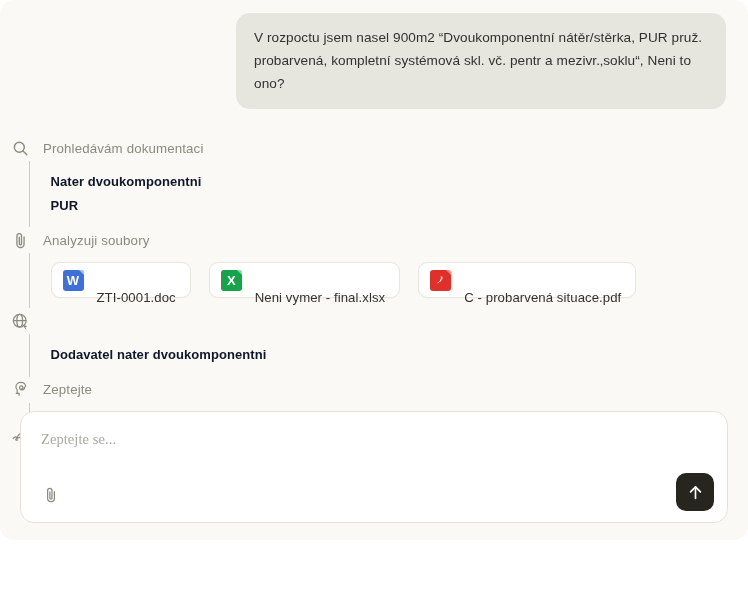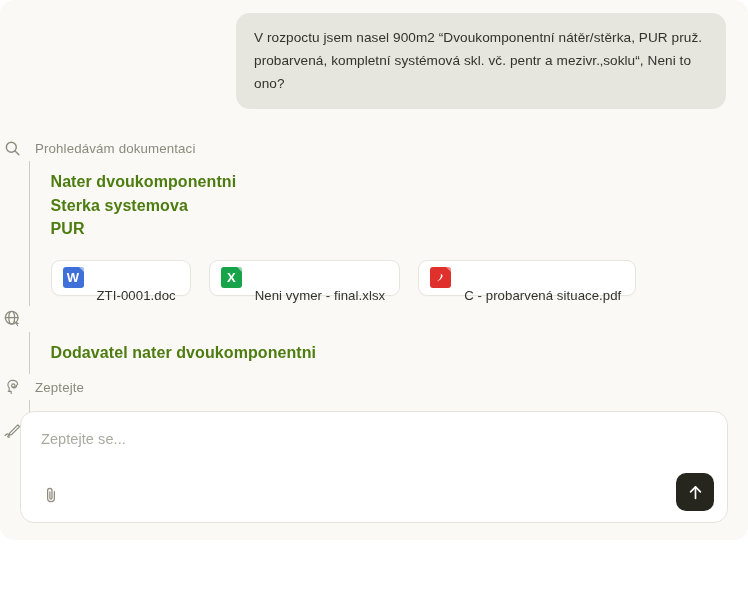--- a/index.html
+++ b/index.html
@@ -47,21 +47,21 @@
   
   .timeline {
     padding: 26px 0 0 0;
   }
   .step { position: relative; }
 
   .step-head {
     display: flex;
     align-items: center;
     gap: 12px;
-    padding-left: 2px;
+    padding-left: 10px;
     height: 26px;
   }
   .step-icon {
     width: 21px;
     height: 21px;
     flex: 0 0 21px;
     display: flex;
     align-items: center;
     justify-content: center;
     color: #8c8c7e;
@@ -80,23 +80,23 @@
   .step-body {
     position: relative;
     margin-left: 28.5px;
     border-left: 1.5px solid #cfcdc3;
     padding: 9px 0 10px 21px;
     min-height: 10px;
   }
   .step-body.short { padding: 6px 0 6px 21px; min-height: 18px; }
 
   .sub-item {
-    font-size: 16px;
+    font-size: 13px;
     font-weight: 700;
-    color: #4d7c0f;
+    color: #0f172a;
     line-height: 23.5px;
     letter-spacing: 0.005em;
   }
 
   
   .file-row {
     display: flex;
     gap: 18px;
     align-items: center;
   }
@@ -155,20 +155,21 @@
     right: 20px;
     bottom: 17px;
   }
   .composer {
     position: relative;
     background: #ffffff;
     border: 1px solid #e4e2da;
     border-radius: 14px;
     height: 112px;
     padding: 19px 36px 0 20px;
+    font-family: Liberation Serif, serif;
   }
   .composer-placeholder {
     font-size: 14.5px;
     color: #a9a9a0;
     letter-spacing: 0.005em;
   }
   .attach-btn {
     position: absolute;
     left: 17px;
     bottom: 12px;
@@ -214,26 +215,33 @@
         <span class="step-icon">
           <svg width="19" height="19" viewBox="0 0 24 24" fill="none" stroke="currentColor" stroke-width="1.8" stroke-linecap="round">
             <circle cx="10.5" cy="10.5" r="6.3"></circle>
               <line x1="15.2" y1="15.2" x2="20" y2="20"></line>
           </svg>
         </span>
         <span class="step-label">Prohledávám dokumentaci</span>
       </div>
       <div class="step-body">
         <div class="sub-item">Nater dvoukomponentni</div>
-        <div class="sub-item">Sterka systemova</div>
         <div class="sub-item">PUR</div>
       </div>
     </div>
 
     <div class="step">
+      <div class="step-head">
+        <span class="step-icon">
+          <svg width="19" height="19" viewBox="0 0 24 24" fill="none" stroke="currentColor" stroke-width="1.7" stroke-linecap="round" stroke-linejoin="round">
+            <path d="M16.5 7.5v8.8a4.5 4.5 0 0 1-9 0V6.2a2.9 2.9 0 0 1 5.8 0v9.8a1.4 1.4 0 0 1-2.8 0V7.8"></path>
+          </svg>
+        </span>
+        <span class="step-label">Analyzuji soubory</span>
+      </div>
       <div class="step-body">
         <div class="file-row">
 
           <div class="file-card">
             <span class="file-icon word">W</span>
             <span class="file-name">ZTI-0001.doc</span>
           </div>
 
           <div class="file-card">
             <span class="file-icon excel">X</span>

